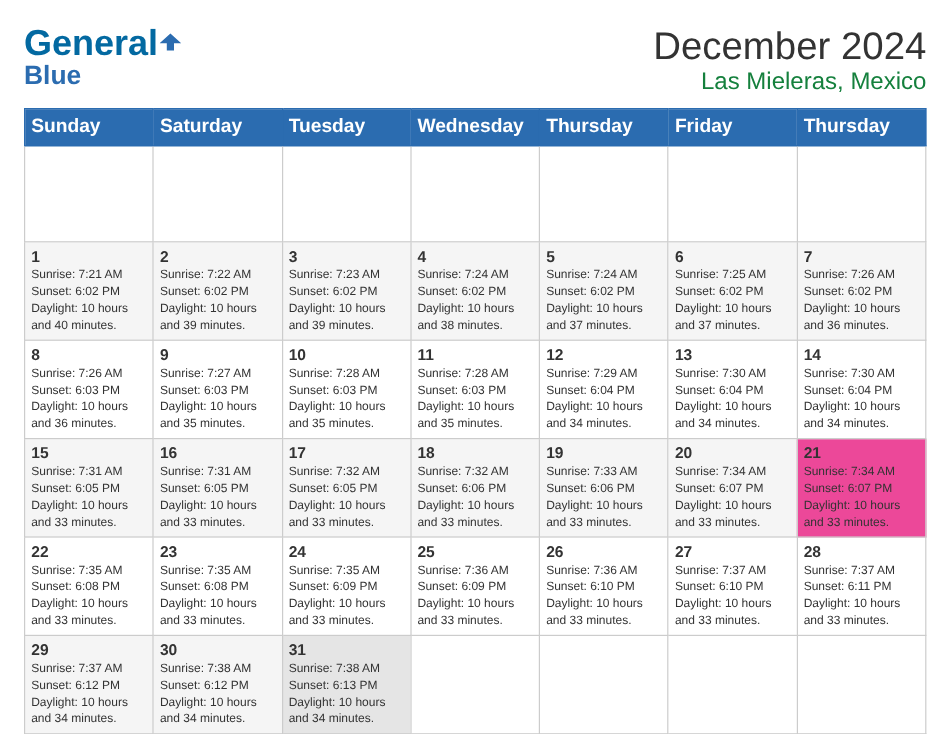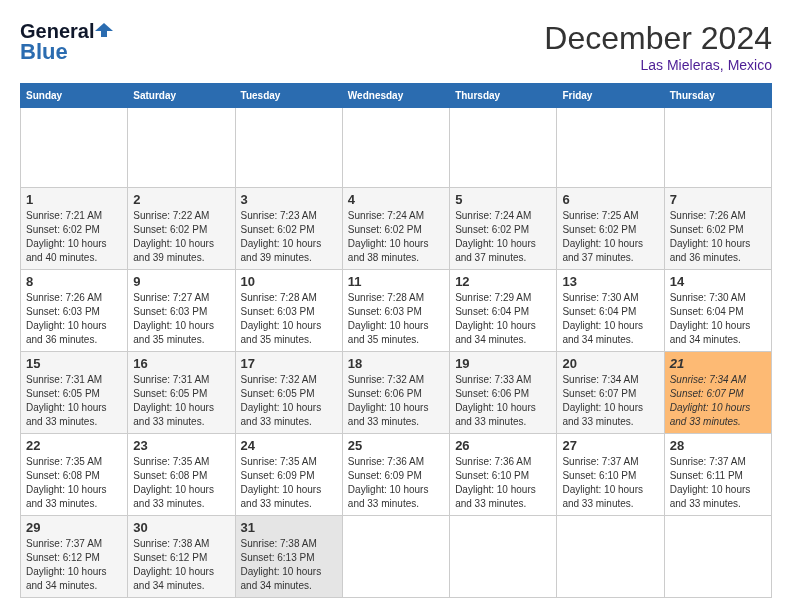--- a/index.html
+++ b/index.html
@@ -23,34 +23,34 @@
     }
     .title-block {
       text-align: right;
     }
     .month-title {
       font-size: 32px;
       font-weight: normal;
       color: #333;
     }
     .location {
-      font-size: 14px;
-      color: #4c1d95;
+      font-size: 20px;
+      color: #15803d;
     }
     .calendar {
       width: 100%;
       border-collapse: collapse;
       font-size: 10.5px;
     }
     .calendar th {
       background-color: #2b6cb0;
       color: #fff;
       text-align: left;
       padding: 6px 5px;
-      font-size: 10px;
+      font-size: 16px;
       font-weight: bold;
       border: 1px solid #2b6cb0;
     }
     .calendar td {
       border: 1px solid #ccc;
       vertical-align: top;
       padding: 4px 5px;
       width: 107px;
       height: 80px;
       background: #fff;
@@ -73,21 +73,21 @@
     .empty-cell {
       background: #fff !important;
     }
   </style>
 </head>
 <body>
 
 <div class="header">
   <div class="logo">
     <div style="display:flex;align-items:center;">
-      <span style="font-size:20px;font-weight:bold;color:#0f172a;text-align:center;">General</span>
+      <span style="font-size:30px;font-weight:bold;color:#0369a1;text-align:center;">General</span>
       <svg width="18" height="18" viewBox="0 0 18 18" style="margin-left:1px;margin-top:-4px;">
         <polygon points="9,2 18,10 12,10 12,16 6,16 6,10 0,10" fill="#2b6cb0"></polygon>
       </svg>
     </div>
     <span style="font-size:22px;font-weight:bold;color:#2b6cb0;margin-top:-4px;">Blue</span>
   </div>
   <div class="title-block">
     <div class="month-title">December 2024</div>
     <div class="location">Las Mieleras, Mexico</div>
   </div>
@@ -273,21 +273,21 @@
         </div>
       </td>
         <td style="background-color: rgb(245, 245, 245);">
         <span class="day-number">20</span>
         <div class="day-info">
           Sunrise: 7:34 AM<br>
           Sunset: 6:07 PM<br>
           Daylight: 10 hours and 33 minutes.
         </div>
       </td>
-        <td style="background-color: #fdba74; font-style: italic;">
+        <td style="background-color: #ec4899;">
         <span class="day-number">21</span>
         <div class="day-info">
           Sunrise: 7:34 AM<br>
           Sunset: 6:07 PM<br>
           Daylight: 10 hours and 33 minutes.
         </div>
       </td>
       </tr>
       <tr>
         <td>

